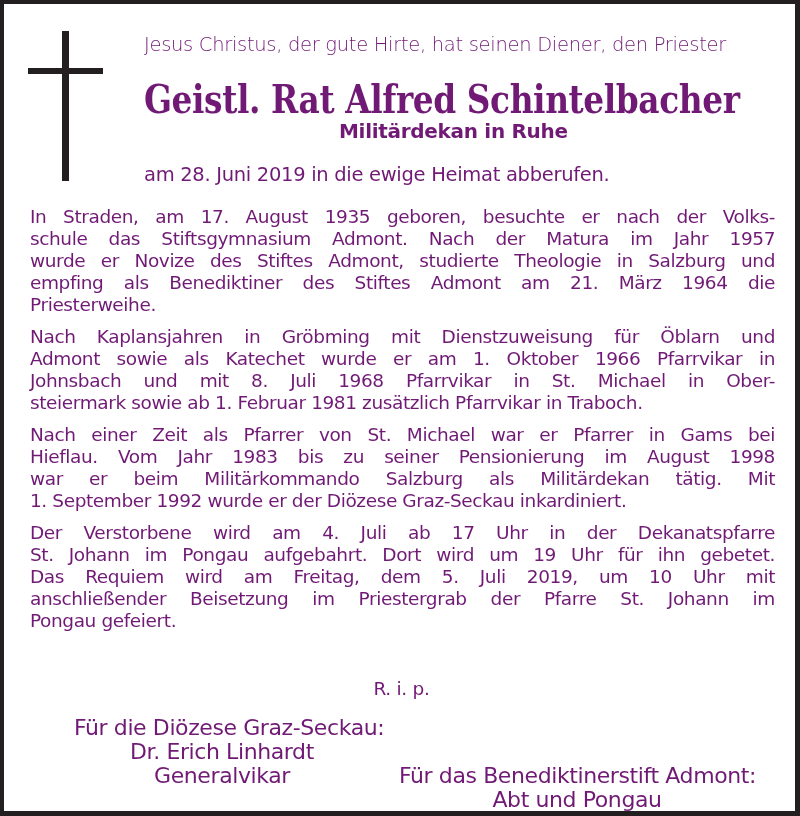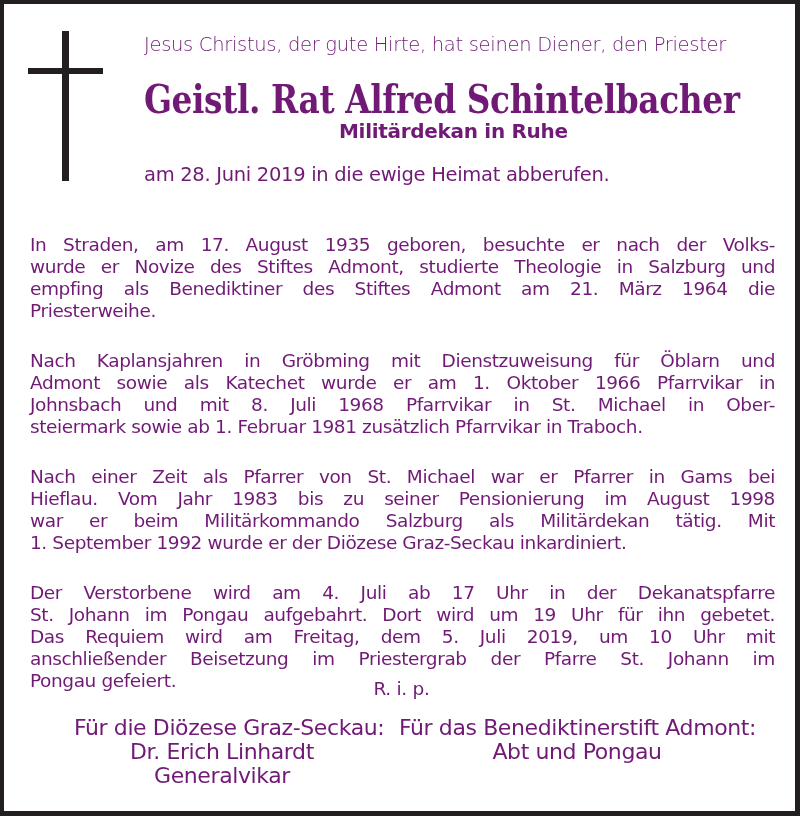--- a/index.html
+++ b/index.html
@@ -77,21 +77,21 @@
     .body {
       position: absolute;
       left: 26px; top: 202px;
       width: 745px;
       font-size: 18.5px;
       line-height: 22px;
       text-align: justify;
       text-align-last: left;
       letter-spacing: -0.4px;
     }
-    .body p { margin-bottom: 10px; margin-top: 28px; }
+    .body p { margin-bottom: 10px; }
     .body p .line {
       display: block;
       text-align: justify;
       text-align-last: justify;
       white-space: nowrap;
     }
     .body p .line.last {
       text-align-last: left;
     }
     .rip {
@@ -106,39 +106,40 @@
     .sign {
       position: absolute;
       top: 712px;
       font-size: 22px;
       line-height: 24px;
       text-align: center;
       letter-spacing: -0.4px;
       white-space: nowrap;
     }
     .sign.left { left: 70px; width: 296px; }
-    .sign.right { left: 395px; width: 356px; }
+    .sign.right { left: 395px; width: 356px; margin-top: 48px; }
   </style>
 </head>
 <body>
 
 <div class="notice">
   <div class="cross">
     <div class="cross-v"></div>
     <div class="cross-h"></div>
   </div>
 
   <div class="intro">Jesus Christus, der gute Hirte, hat seinen Diener, den Priester</div>
   <div class="name">Geistl. Rat Alfred Schintelbacher</div>
   <div class="subtitle">Militärdekan in Ruhe</div>
   <div class="called">am 28. Juni 2019 in die ewige Heimat abberufen.</div>
 
   <div class="body">
     <p>
       <span class="line">In Straden, am 17. August 1935 geboren, besuchte er nach der Volks-</span>
+      <span class="line">schule das Stiftsgymnasium Admont. Nach der Matura im Jahr 1957</span>
       <span class="line">wurde er Novize des Stiftes Admont, studierte Theologie in Salzburg und</span>
       <span class="line">empfing als Benediktiner des Stiftes Admont am 21. März 1964 die</span>
       <span class="line last">Priesterweihe.</span>
     </p>
     <p>
       <span class="line">Nach Kaplansjahren in Gröbming mit Dienstzuweisung für Öblarn und</span>
       <span class="line">Admont sowie als Katechet wurde er am 1. Oktober 1966 Pfarrvikar in</span>
       <span class="line">Johnsbach und mit 8. Juli 1968 Pfarrvikar in St. Michael in Ober-</span>
       <span class="line last">steiermark sowie ab 1. Februar 1981 zusätzlich Pfarrvikar in Traboch.</span>
     </p>

